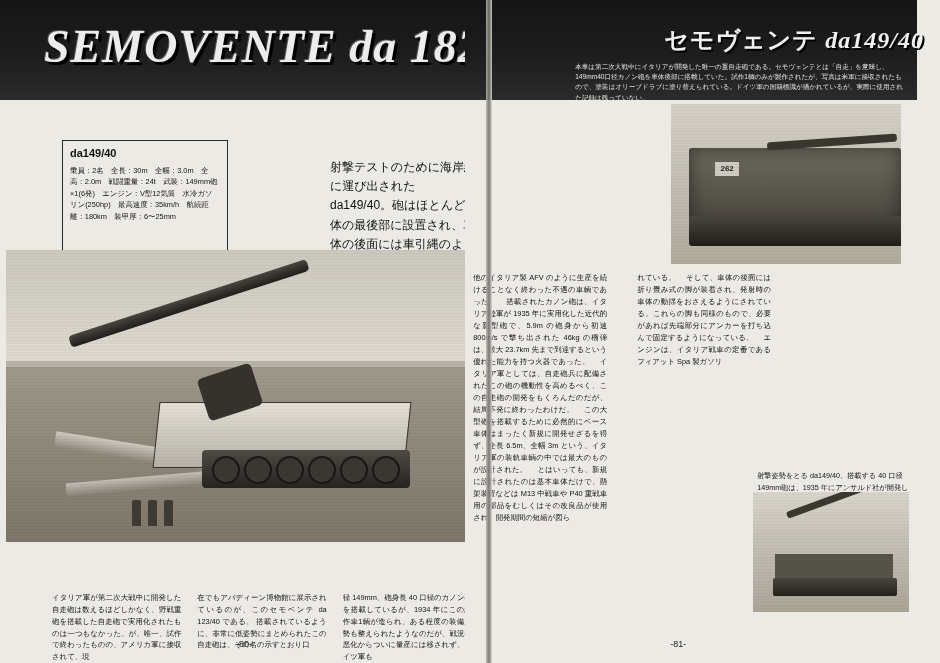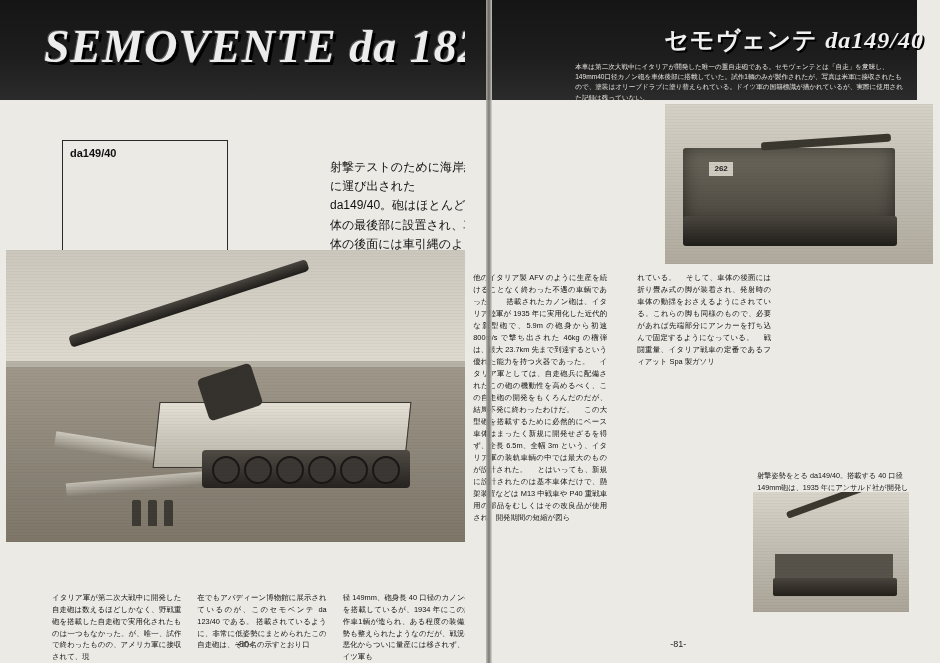--- a/index.html
+++ b/index.html
@@ -82,21 +82,21 @@
   
   .rbanner{position:absolute;left:0;top:0;width:452px;height:100px;
     background:linear-gradient(to bottom,#151515 0%,#1d1d1d 55%,#2b2b2b 100%);}
   .rtitle{position:absolute;right:16px;top:24px;
     font-size:24px;font-weight:bold;color:#f0f0f0;letter-spacing:1px;
     text-shadow:2px 2px 0 #000;}
   .rtitle .lat{font-family:"Liberation Serif", serif;font-style:italic;}
   .rlead{position:absolute;left:110px;top:62px;width:330px;
     font-size:6.6px;line-height:1.55;color:#e8e6e1;}
 
-  .photoR1{position:absolute;left:200px;top:104px;width:268px;height:160px;overflow:hidden;
+  .photoR1{position:absolute;left:206px;top:104px;width:230px;height:160px;overflow:hidden;
     background:#b3ada1;}
   .photoR1 .sky{position:absolute;inset:0;background:linear-gradient(180deg,#d5d1c7,#b0aa9e);}
   .photoR1 .veh{position:absolute;left:18px;top:44px;width:212px;height:76px;
     background:linear-gradient(180deg,#6e6a5f,#4b473f);border-radius:3px;
     box-shadow:inset 0 0 18px rgba(0,0,0,.5);}
   .photoR1 .gun{position:absolute;left:96px;top:34px;width:130px;height:8px;
     background:#3a372f;transform:rotate(-4deg);border-radius:3px;}
   .photoR1 .trk{position:absolute;left:18px;top:112px;width:214px;height:30px;
     background:linear-gradient(180deg,#4a463f,#201e1a);border-radius:3px;}
   .photoR1 .num{position:absolute;left:44px;top:58px;width:24px;height:14px;background:#cfcac0;
@@ -133,20 +133,21 @@
   <div class="page page-left">
 
     <div class="banner"></div>
 
     <div class="title">
       <span>SEMOVENTE da 182</span><span class="gap"></span><span>/40</span>
     </div>
 
     <div class="specbox">
       <div class="sp-title">da149/40</div>
+      <div class="sp-body">乗員：2名　全長：30m　全幅：3.0m　全高：2.0m　戦闘重量：24t　武装：149mm砲×1(6発)　エンジン：V型12気筒　水冷ガソリン(250hp)　最高速度：35km/h　航続距離：180km　装甲厚：6〜25mm</div>
     </div>
 
     <div class="capA">射撃テストのために海岸線に運び出された da149/40。砲はほとんど車体の最後部に設置され、車体の後面には車引縄のように脚を張り出して射撃時の安定性を確保していた。脚の先端には固定用のアンカーが打ち込まれるようになっている。</div>
 
     <div class="photoL">
       <div class="ph-sky"></div>
       <div class="ph-sea"></div>
       <div class="ph-ground"></div>
       <div class="ph-spade"></div>
       <div class="ph-spade2"></div>
@@ -197,21 +198,21 @@
     </div>
 
     <div class="colsR">
       <div class="col">他のイタリア製 AFV のように生産を続けることなく終わった不遇の車輌であった。
 　搭載されたカノン砲は、イタリア陸軍が 1935 年に実用化した近代的な新型砲で、5.9m の砲身から初速 800m/s で撃ち出された 46kg の榴弾は、最大 23.7km 先まで到達するという優れた能力を持つ火器であった。
 　イタリア軍としては、自走砲兵に配備されたこの砲の機動性を高めるべく、この自走砲の開発をもくろんだのだが、結局不発に終わったわけだ。
 　この大型砲を搭載するために必然的にベース車体はまったく新規に開発せざるを得ず、全長 6.5m、全幅 3m という、イタリア軍の装軌車輌の中では最大のものが設計された。
 　とはいっても、新規に設計されたのは基本車体だけで、懸架装置などは M13 中戦車や P40 重戦車用の部品をむしくはその改良品が使用され、開発期間の短縮が図ら</div>
       <div class="col">れている。
 　そして、車体の後面には折り畳み式の脚が装着され、発射時の車体の動揺をおさえるようにされている。これらの脚も同様のもので、必要があれば先端部分にアンカーを打ち込んで固定するようになっている。
-　戦闘重量、イタリア戦車の定番であるフィアット Spa 製ガソリ</div>
+　エンジンは、イタリア戦車の定番であるフィアット Spa 製ガソリ</div>
     </div>
 
     <div class="capB">射撃姿勢をとる da149/40。搭載する 40 口径 149mm砲は、1935 年にアンサルド社が開発したもので、車載される際は車輌下部と側に砲架が使用されていたので、最大 45°まで仰角をかけることができた。</div>
 
     <div class="photoR2">
       <div class="sky"></div>
       <div class="barrel"></div>
       <div class="body"></div>
       <div class="trk"></div>
       <div class="grain"></div>

